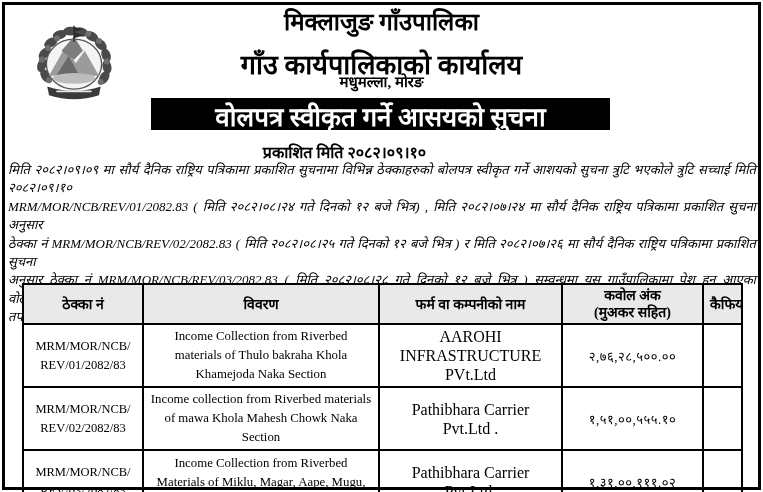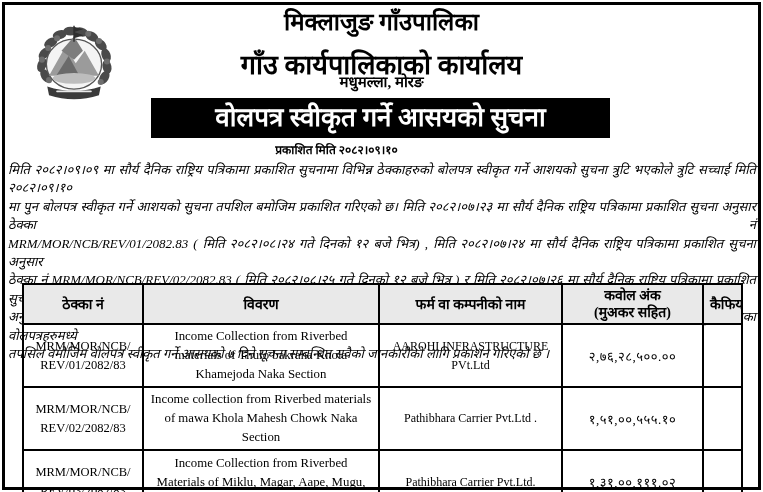--- a/index.html
+++ b/index.html
@@ -14,27 +14,27 @@
   .logo{
     position:absolute;left:28px;top:24px;width:92px;height:82px;z-index:2;
   }
   .hdr{
     position:absolute;left:0;width:763px;text-align:center;font-weight:700;z-index:1;
   }
   .hdr-municipality{top:8px;font-size:24px;line-height:28px;}
   .hdr-office{top:38px;font-size:27px;line-height:30px;margin-top:12px;}
   .hdr-address{top:73px;font-size:15px;line-height:18px;}
   .banner{
-    position:absolute;left:151px;top:98px;width:459px;height:40px;
+    position:absolute;left:151px;top:98px;width:459px;height:32px;
     background:#000;color:#fff;text-align:center;line-height:40px;
     font-size:26px;font-weight:700;z-index:1;
   }
   .pubdate{
-    position:absolute;left:0;top:141px;width:673px;text-align:center;
-    font-size:12px;font-weight:700;
+    position:absolute;left:8px;top:141px;width:673px;text-align:center;
+    font-size:16px;font-weight:700;
   }
   .notice{
     position:absolute;left:8px;top:161px;width:748px;
     font-size:13px;font-weight:500;
   }
   .notice .ln{
     line-height:18.4px;text-align:justify;text-align-last:justify;
     white-space:normal;
     font-style:italic;
   }
@@ -46,21 +46,21 @@
   table.bids th,table.bids td{
     border:2px solid #000;text-align:center;vertical-align:middle;
     padding:2px 6px;overflow:hidden;
   }
   table.bids th{
     background:#e9e9e9;font-size:14px;font-weight:700;line-height:17px;
     white-space:pre-line;height:33px;
   }
   td.c-contract{font-size:12.5px;white-space:pre-line;line-height:19px;}
   td.c-desc{font-size:12.8px;line-height:19px;padding:2px 12px;}
-  td.c-firm{font-size:12px;line-height:19px;padding:2px 10px;}
+  td.c-firm{font-size:16px;line-height:19px;padding:2px 10px;}
   td.c-amount{font-size:13px;letter-spacing:0.5px;}
   td.c-remarks{font-size:12px;}
   tr.r1 td{height:52px;}
   tr.r2 td{height:40px;}
   tr.r3 td{height:58px;}
 </style>
 </head>
 <body>
 
 <div class="frame"></div>
@@ -114,21 +114,20 @@
 <div class="hdr hdr-municipality">मिक्लाजुङ गाँउपालिका</div>
 <div class="hdr hdr-office">गाँउ कार्यपालिकाको कार्यालय</div>
 <div class="hdr hdr-address">मधुमल्ला, मोरङ</div>
 
 <div class="banner">वोलपत्र स्वीकृत गर्ने आसयको सुचना</div>
 
 <div class="pubdate">प्रकाशित मिति २०८२।०९।१०</div>
 
 <div class="notice">
   <div class="ln">मिति २०८२।०९।०९ मा सौर्य दैनिक राष्ट्रिय पत्रिकामा प्रकाशित सुचनामा विभिन्न ठेक्काहरुको बोलपत्र स्वीकृत गर्ने आशयको सुचना त्रुटि भएकोले त्रुटि सच्चाई मिति २०८२।०९।१०</div>
-  <div class="ln">मा  पुन बोलपत्र स्वीकृत गर्ने आशयको सुचना तपशिल बमोजिम प्रकाशित गरिएको छ। मिति २०८२।०७।२३ मा सौर्य दैनिक राष्ट्रिय पत्रिकामा प्रकाशित सुचना अनुसार ठेक्का नं</div>
   <div class="ln">MRM/MOR/NCB/REV/01/2082.83 ( मिति २०८२।०८।२४ गते दिनको १२ बजे भित्र)  , मिति २०८२।०७।२४ मा सौर्य दैनिक राष्ट्रिय पत्रिकामा प्रकाशित सुचना अनुसार</div>
   <div class="ln">ठेक्का नं MRM/MOR/NCB/REV/02/2082.83 ( मिति २०८२।०८।२५ गते दिनको १२ बजे भित्र )  र  मिति २०८२।०७।२६ मा सौर्य दैनिक राष्ट्रिय पत्रिकामा प्रकाशित सुचना</div>
   <div class="ln">अनुसार ठेक्का नं MRM/MOR/NCB/REV/03/2082.83 ( मिति २०८२।०८।२८ गते दिनको १२ बजे भित्र )  सम्वन्धमा यस गाउँपालिकामा पेश हुन आएका वोलपत्रहरुमध्ये</div>
   <div class="ln last">तपसिल वमोजिम वोलपत्र स्वीकृत गर्ने आसयको ७ दिने सूचना सम्वन्धित सवैको जानकारीको लागि प्रकाशन गरिएको छ ।</div>
 </div>
 
 <table class="bids">
   <colgroup>
     <col style="width:120px">
       <col style="width:236px">

